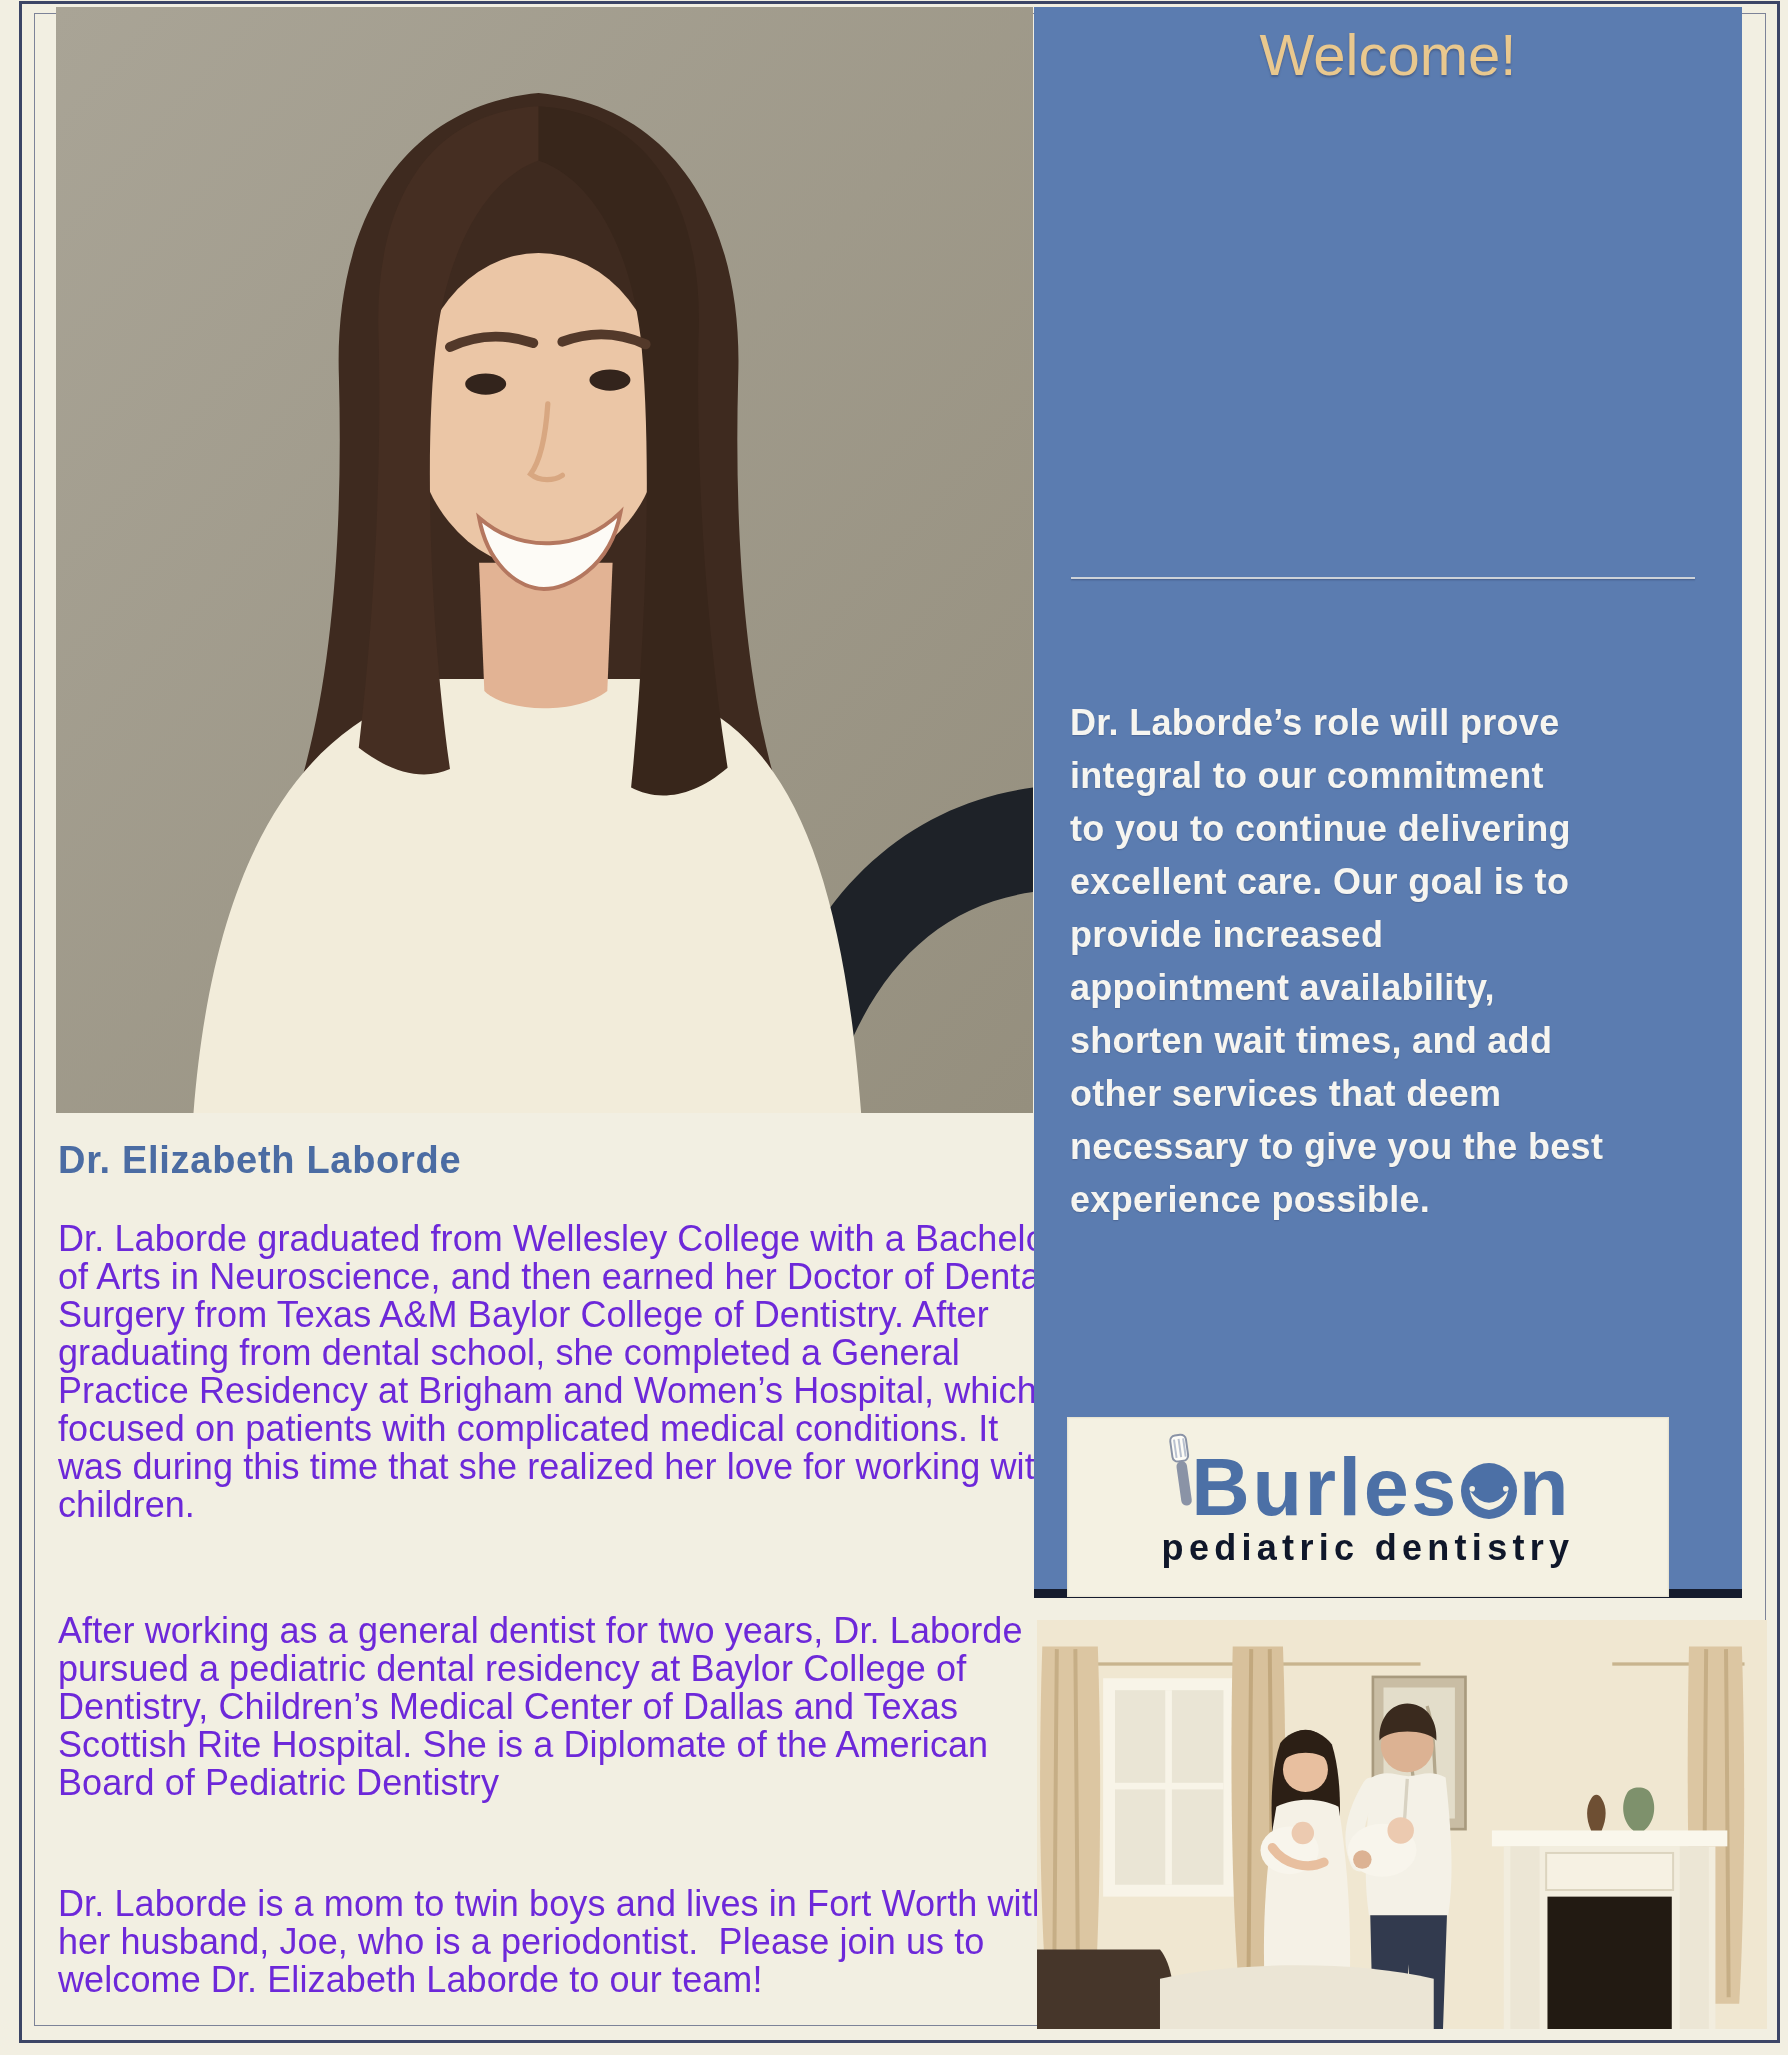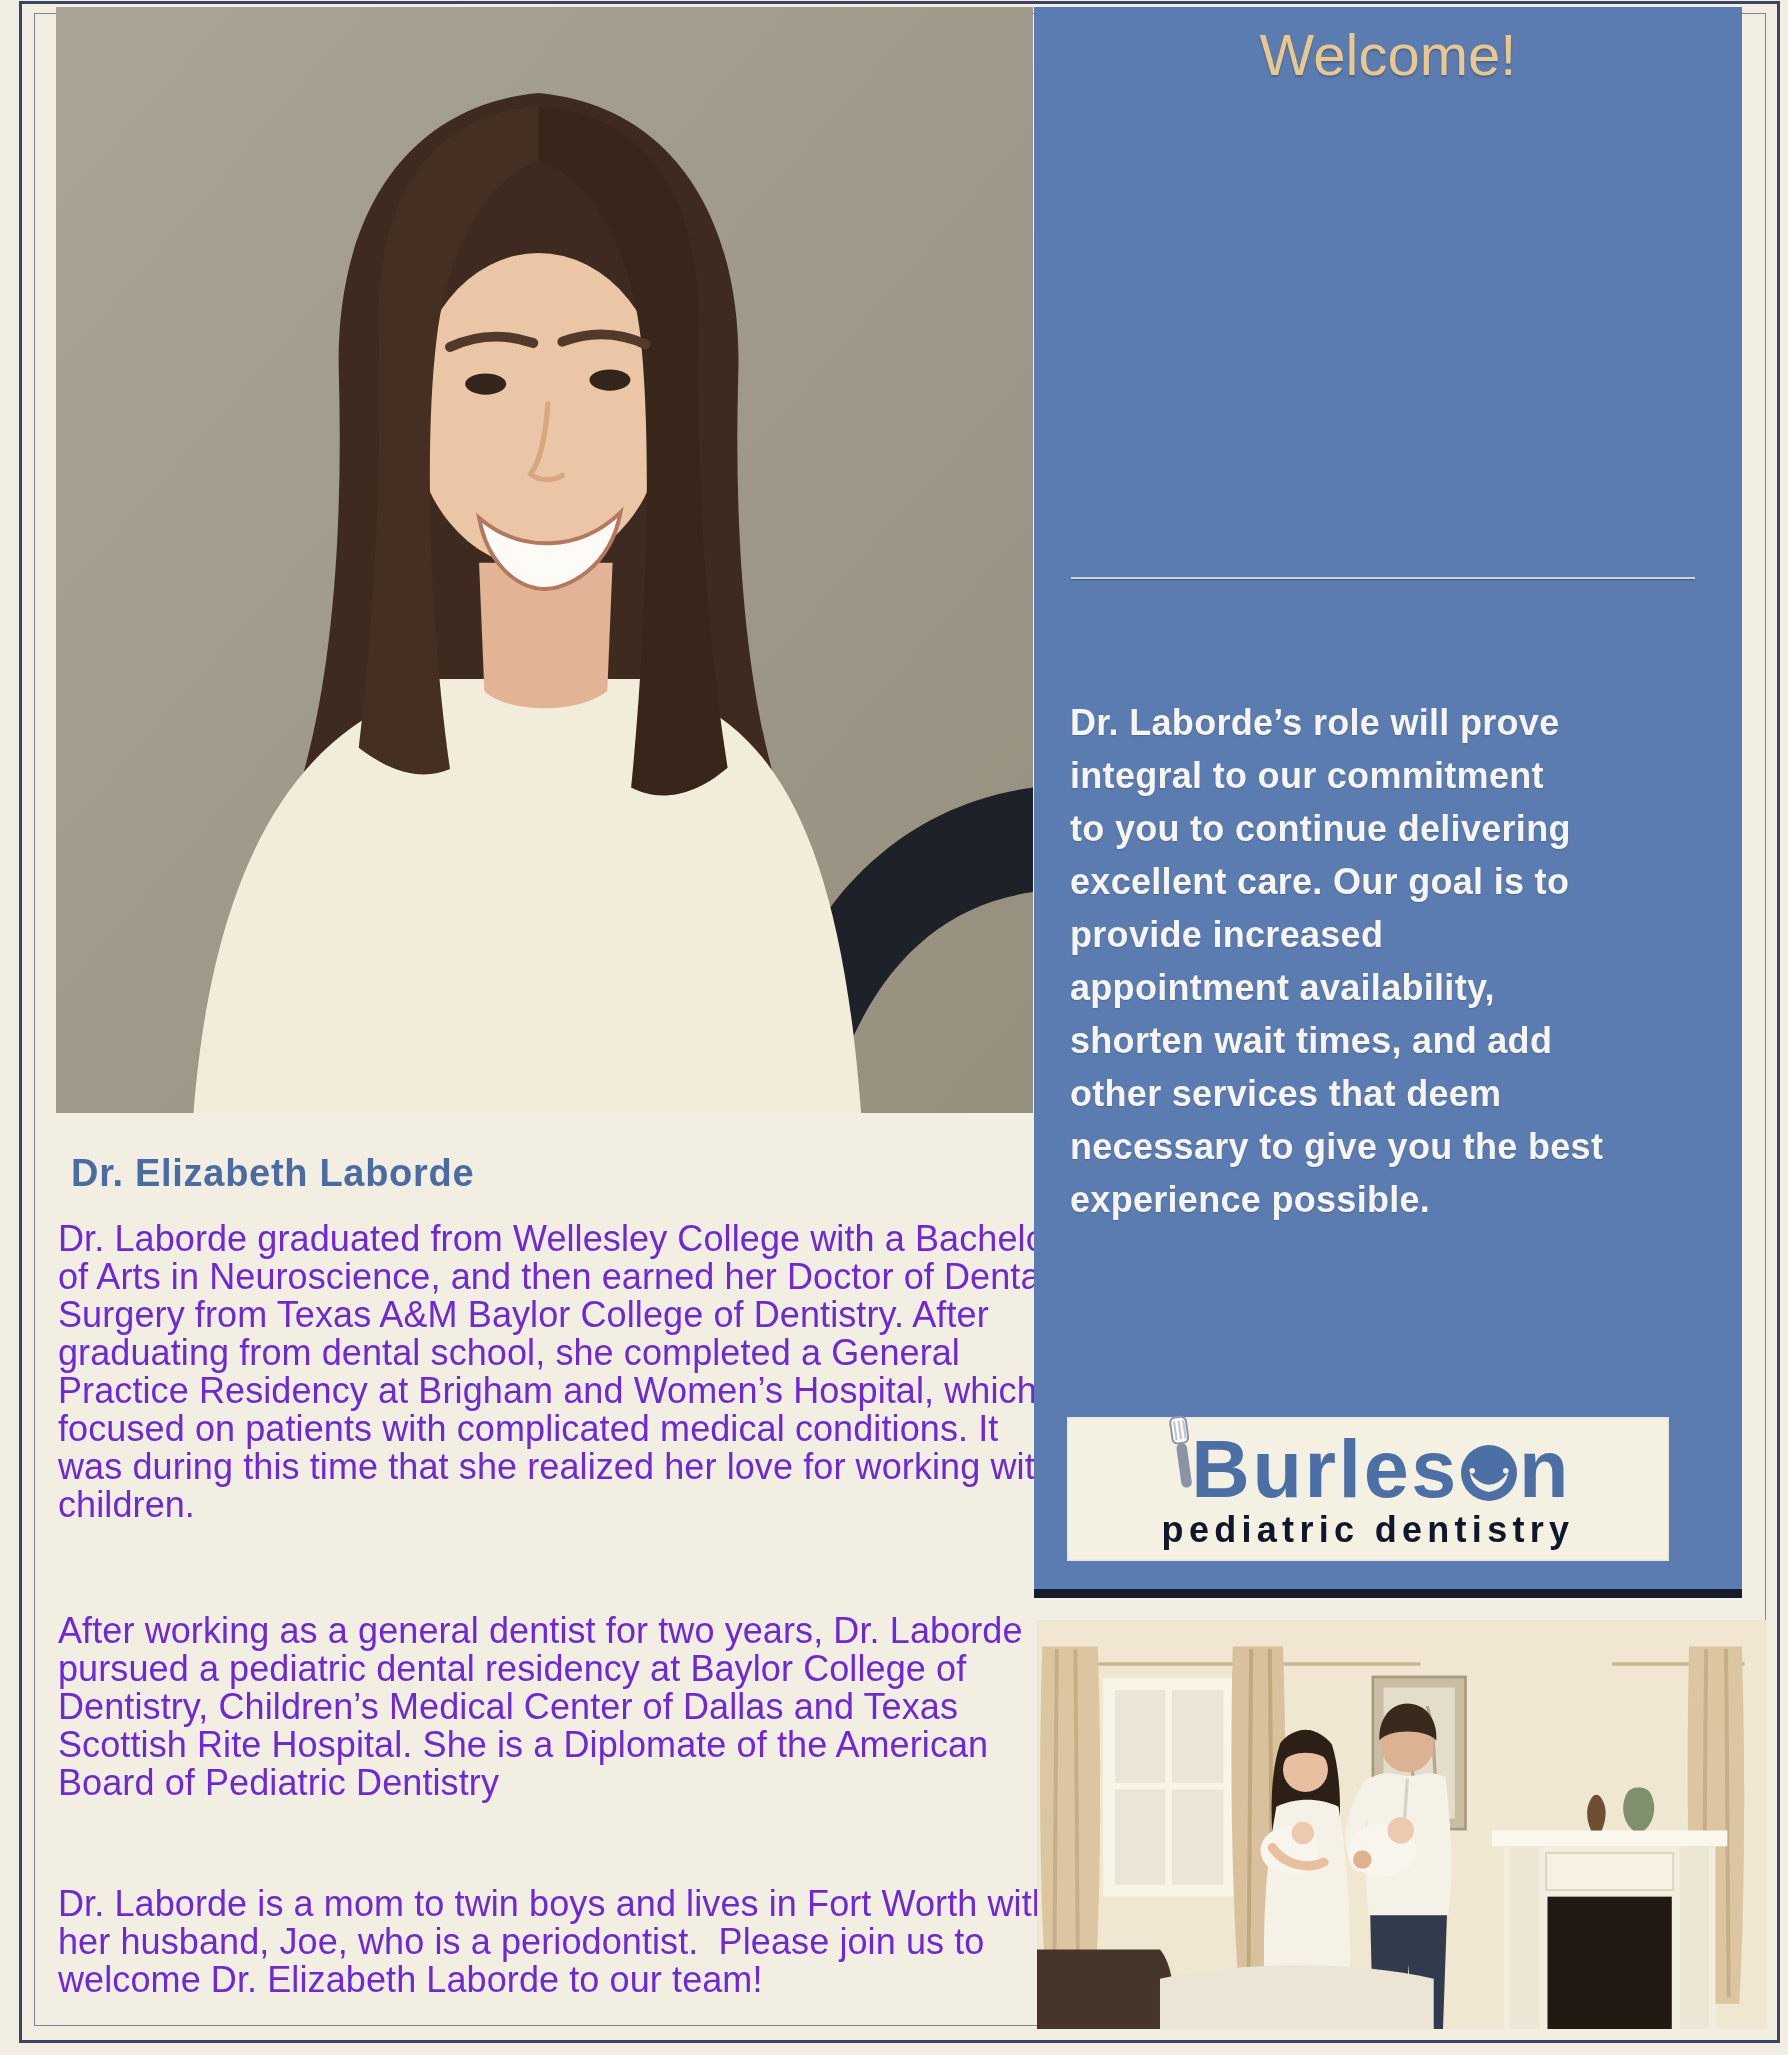--- a/index.html
+++ b/index.html
@@ -11,21 +11,21 @@
   
   .frame-outer{position:absolute; left:18.5px; top:1.3px; right:8px; bottom:13.2px;
     border:3.3px solid #3c4566; pointer-events:none;}
   .frame-inner{position:absolute; left:34px; top:13.2px; right:22.5px; bottom:30px;
     border:1.3px solid #7d8398; pointer-events:none;}
 
   
   .portrait{position:absolute; left:56px; top:6.6px; width:977px; height:1106px; overflow:hidden;}
   .portrait svg{display:block; width:100%; height:100%;}
 
-  .heading{position:absolute; left:58px; top:1139px; width:926px; margin:13px;
+  .heading{position:absolute; left:58px; top:1139px; width:926px; margin:0;
     font-size:38px; font-weight:bold; color:#4b6ca3; letter-spacing:0.7px;}
 
   .body-par{position:absolute; left:58px; width:979px; margin:0;
     font-size:36px; line-height:38px; color:#6d28d9; white-space:pre; letter-spacing:0.1px;}
   .p1{top:1220px;}
   .p2{top:1612px;}
   .p3{top:1885px;}
 
   
   .bluebox{position:absolute; left:1034px; top:6.6px; width:708px; height:1591px;
@@ -34,21 +34,21 @@
     font-size:58px; font-weight:normal; color:#e9c88e; text-shadow:0 2px 2px rgba(40,50,80,0.35);}
   .bluetext{position:absolute; left:36px; right:26.4px; margin:0;
     font-size:36px; line-height:53px; font-weight:bold; color:#f6f5f0;
     white-space:pre; letter-spacing:0.3px; text-shadow:0 1.3px 1.3px rgba(30,40,70,0.25);}
   .bp1{top:157px;}
   .bp2{top:689px;}
   .divider{position:absolute; left:37px; top:570px; width:624px; height:2.6px;
     background:#cdd2d8; box-shadow:0 1.3px 1.3px rgba(30,40,70,0.3);}
 
   
-  .logo{position:absolute; left:33px; top:1410px; width:602px; height:144px;
+  .logo{position:absolute; left:33px; top:1410px; width:602px; height:180px;
     background:#f4f1e2; display:flex; flex-direction:column; align-items:center;
     justify-content:center; box-shadow:0 0 0 1.3px #e8e4d2 inset;}
   .brand-line{position:relative; display:inline-block; margin-left:26.4px; line-height:1;}
   .brand{font-size:81px; font-weight:bold; color:#4c70a6; letter-spacing:2.6px; line-height:1;}
   .toothbrush{position:absolute; left:-30px; top:-16px; width:40px; height:79px; display:block;}
   .smiley-o{display:inline-block; width:56px; height:56px; vertical-align:-4px; margin:0 2px;}
   .tagline{margin-top:2.6px; font-size:36px; color:#0f172a; letter-spacing:5.3px; line-height:1;font-weight:bold;}
 
   
   .family{position:absolute; left:1037px; top:1620px; width:730px; height:409px; overflow:hidden;}

